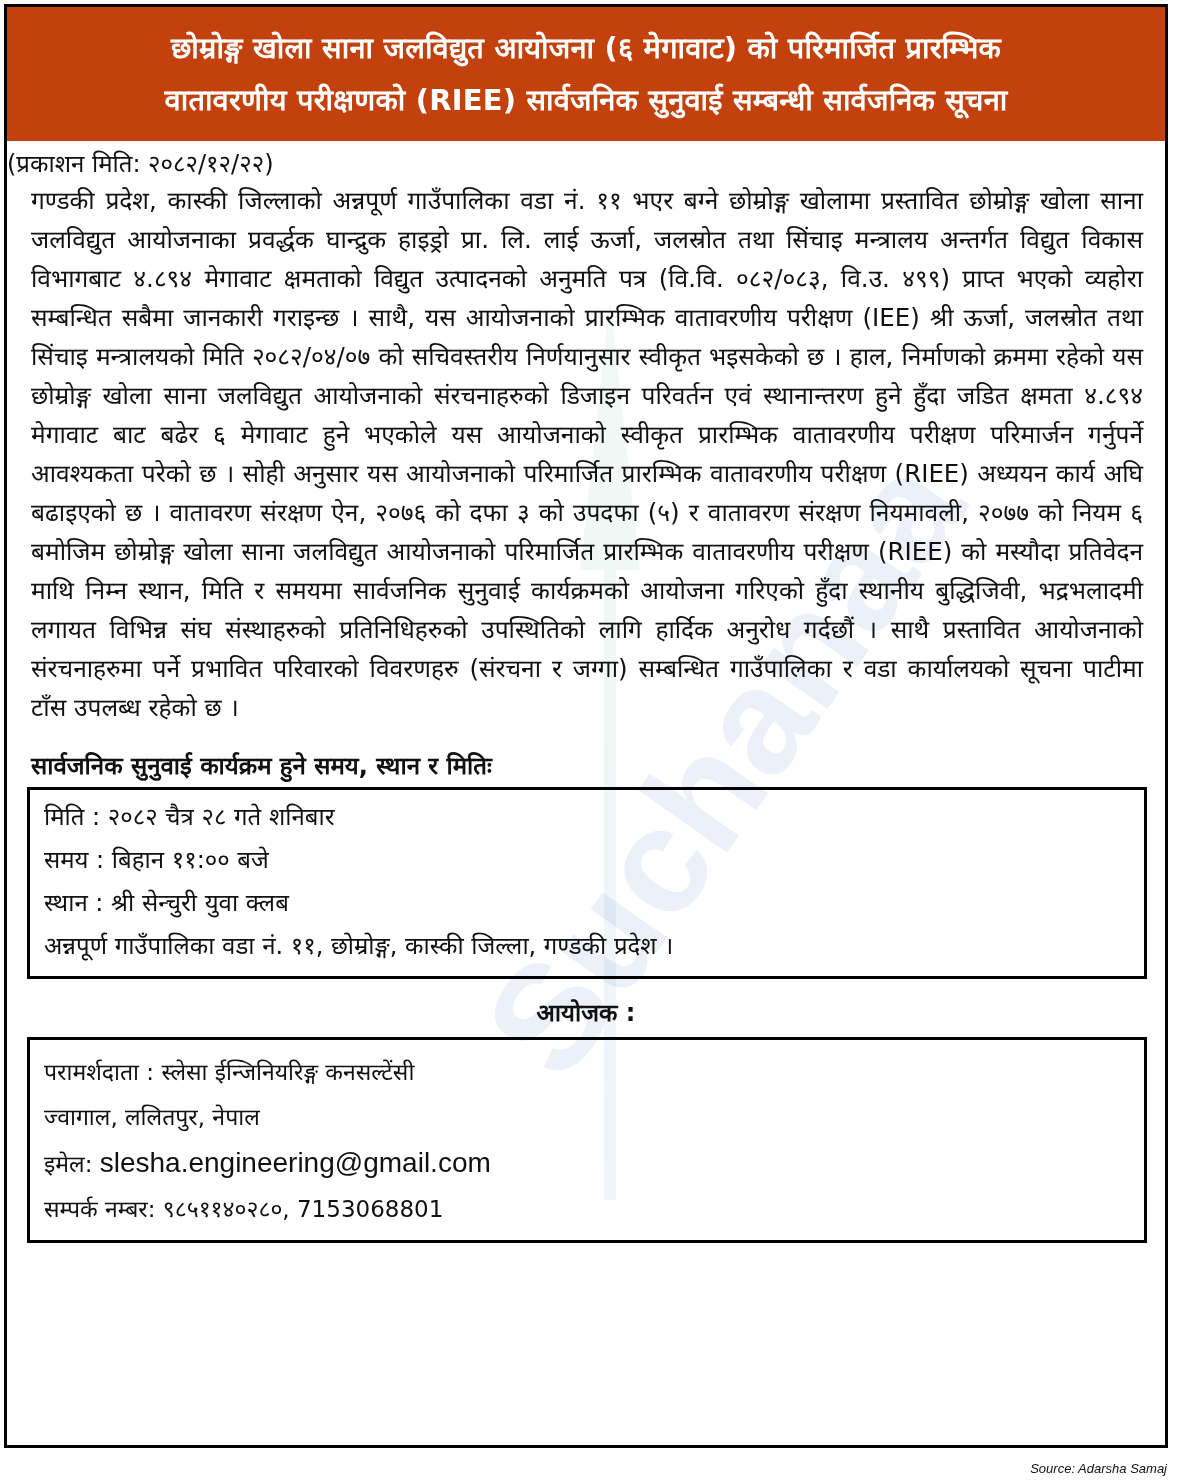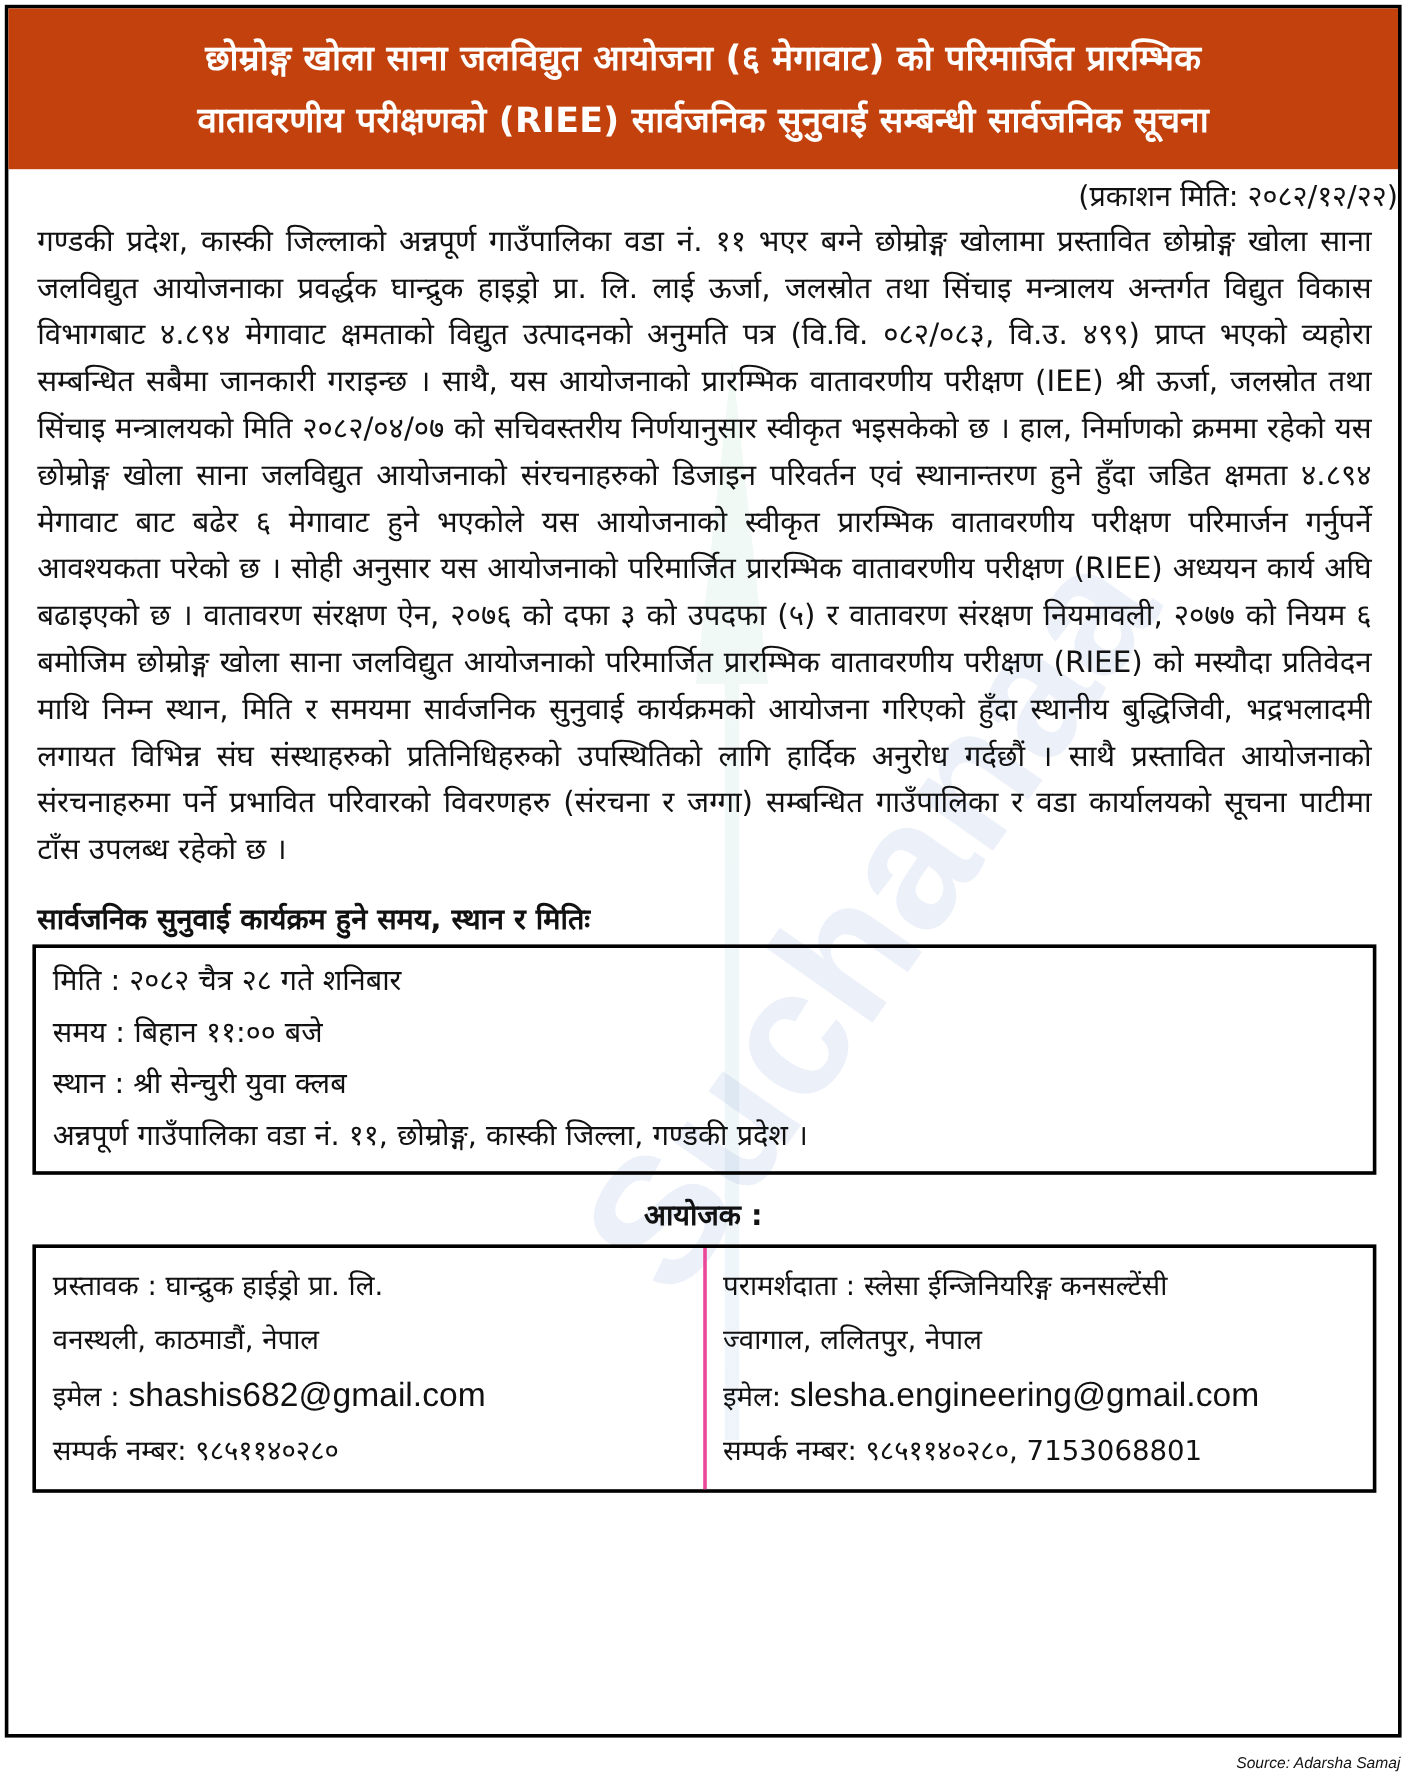--- a/index.html
+++ b/index.html
@@ -26,21 +26,21 @@
     position: absolute; left: 4px; top: 4px; width: 1164px; height: 1444px;
     border: 3px solid #000; box-sizing: border-box; z-index: 1;
   }
   .header {
     background: #c2410c; color: #fff; height: 134px; text-align: center;
     display: flex; flex-direction: column; justify-content: center;
     font-family: "DejaVu Sans", sans-serif; font-weight: bold;
   }
   .header .line { font-size: 29px; line-height: 52px; letter-spacing: 0.2px; }
   .pubdate {
-    text-align: right; font-size: 24px; margin-top: 6px; line-height: 34px;
+    text-align: left; font-size: 24px; margin-top: 6px; line-height: 34px;
   }
   .body-text {
     padding: 0 22px 0 24px; font-size: 24.5px; line-height: 39px;
     text-align: justify; text-align-last: left;
   }
   .section-title {
     margin: 22px 0 0 24px; font-size: 24px; font-weight: bold; line-height: 34px;
   }
   .event-box {
     margin: 4px 18px 0 20px; border: 3px solid #000; padding: 6px 14px 8px 14px;
@@ -85,28 +85,20 @@
     <div class="row">मिति : २०८२ चैत्र २८ गते शनिबार</div>
     <div class="row">समय : बिहान ११:०० बजे</div>
     <div class="row">स्थान : श्री सेन्चुरी युवा क्लब</div>
     <div class="row">अन्नपूर्ण गाउँपालिका वडा नं. ११, छोम्रोङ्ग, कास्की जिल्ला, गण्डकी प्रदेश ।</div>
   </div>
 
   <div class="organizer-title">आयोजक :</div>
 
   <div class="org-box">
     <div class="org-col">
-      <div class="row">प्रस्तावक : घान्द्रुक हाईड्रो प्रा. लि.</div>
-      <div class="row">वनस्थली, काठमाडौं, नेपाल</div>
-      <div class="row">
-        <span>इमेल : </span><span class="email">shashis682@gmail.com</span>
-      </div>
-      <div class="row">सम्पर्क नम्बर: ९८५११४०२८०</div>
-    </div>
-    <div class="org-col">
       <div class="row">परामर्शदाता : स्लेसा ईन्जिनियरिङ्ग कनसल्टेंसी</div>
       <div class="row">ज्वागाल, ललितपुर, नेपाल</div>
       <div class="row">
         <span>इमेल: </span><span class="email">slesha.engineering@gmail.com</span>
       </div>
       <div class="row">सम्पर्क नम्बर: ९८५११४०२८०, 7153068801</div>
     </div>
   </div>
 </div>
 

